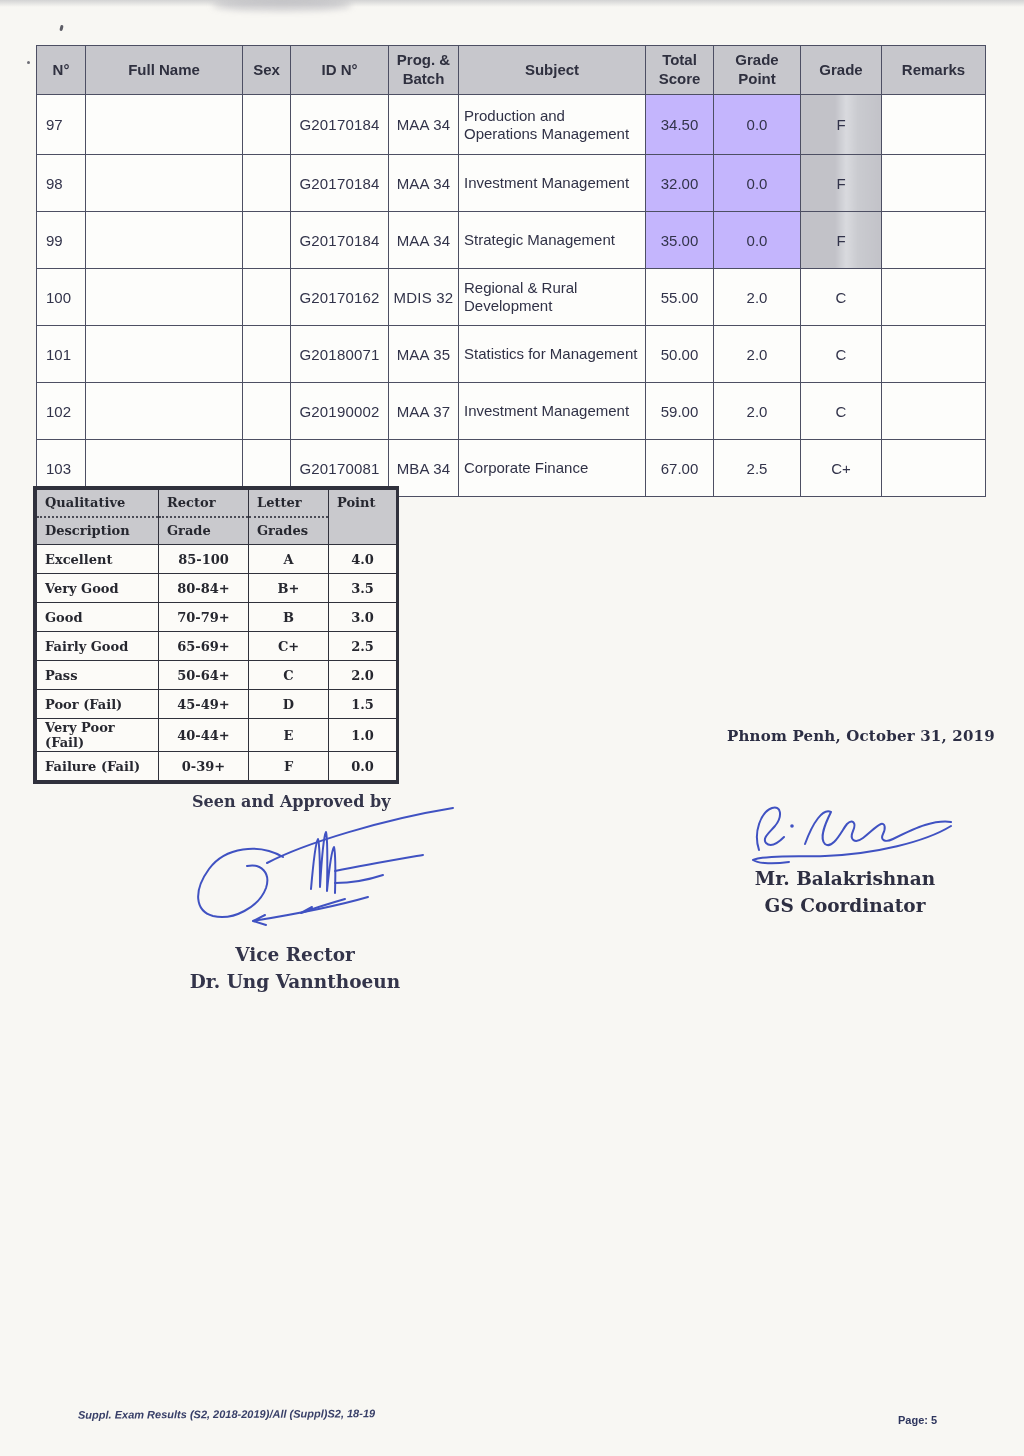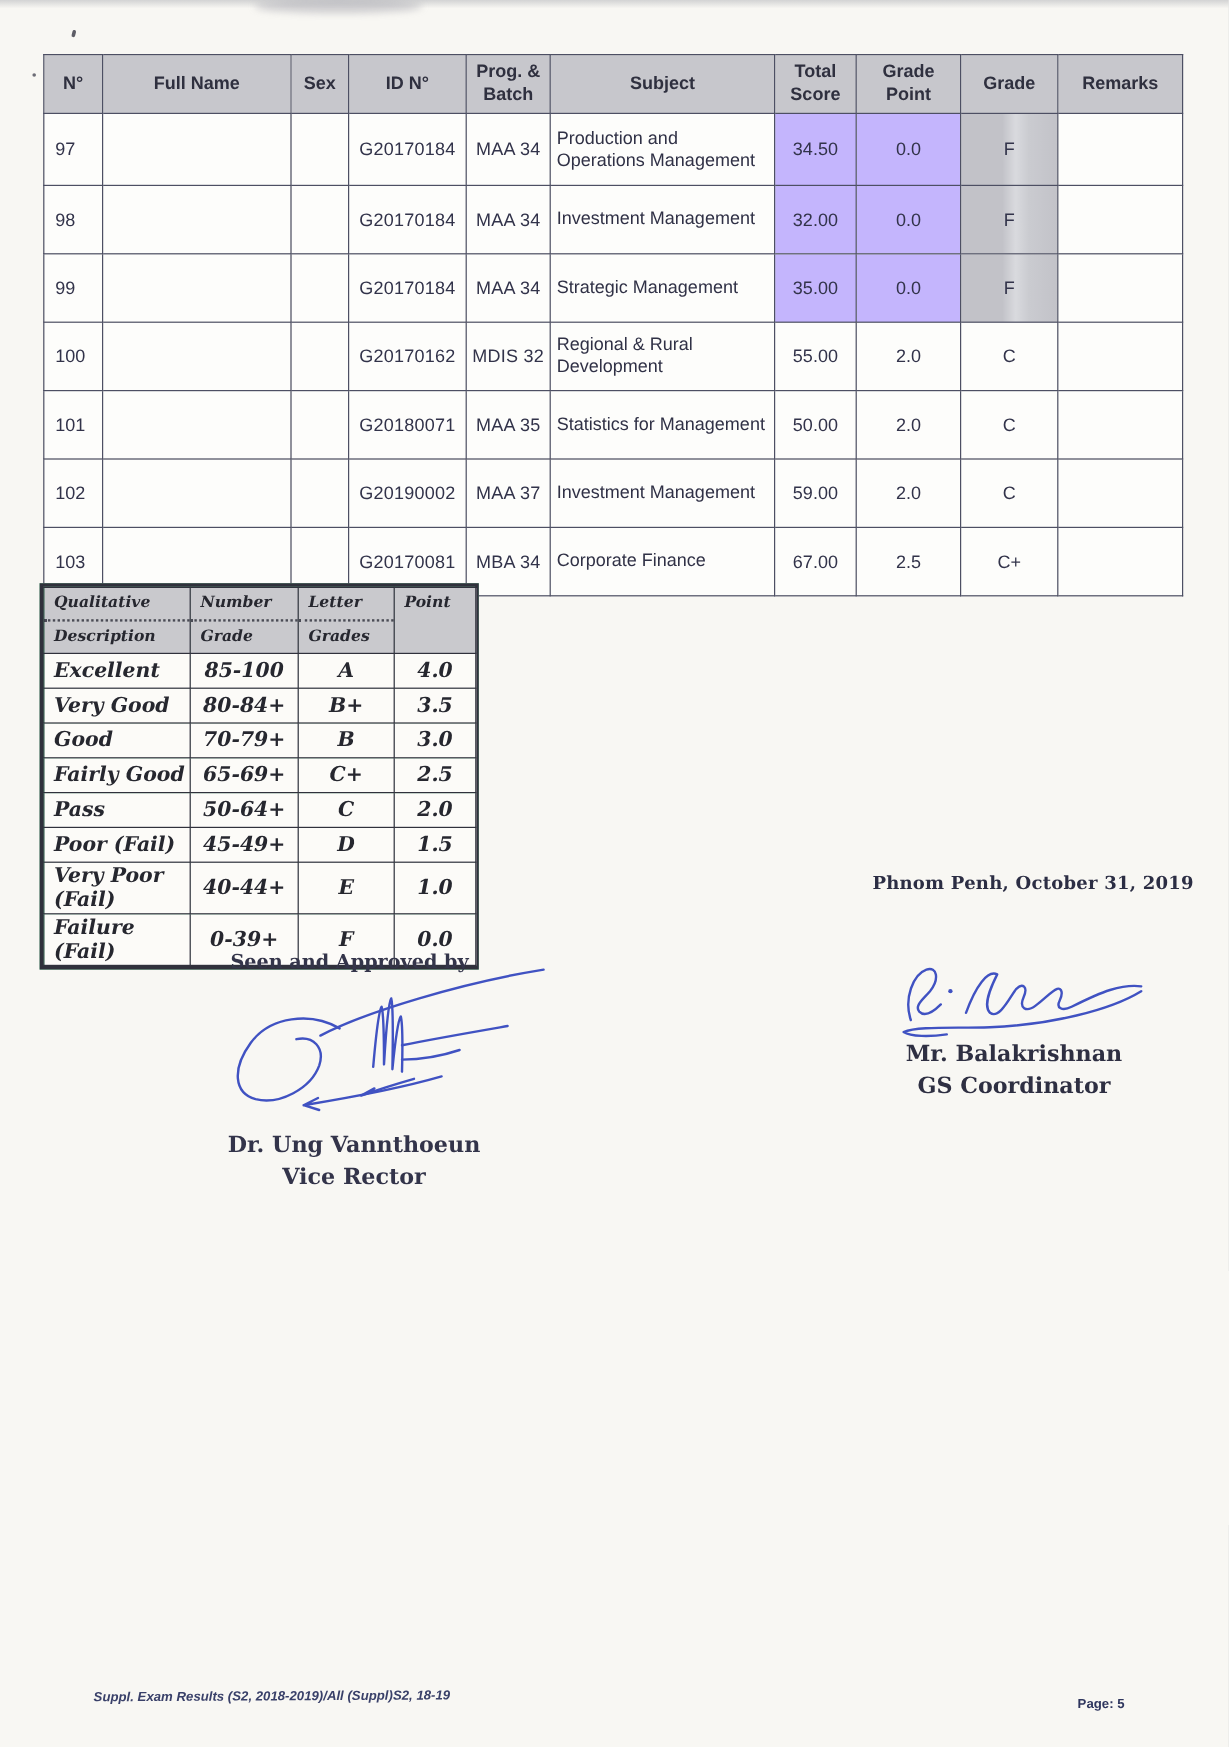--- a/index.html
+++ b/index.html
@@ -34,29 +34,29 @@
   td.c-id, td.c-batch { text-align:center; letter-spacing:.2px;margin-top:28px; }
   td.c-subject { font-size:13.5px; text-align:left; padding:2px 3px 2px 5px;
     line-height:1.18; color:#303146; }
   td.c-score, td.c-point, td.c-grade { text-align:center; }
   tr.fail td.c-score, tr.fail td.c-point { background:#c4b5fd; }
   tr.fail td.c-grade {
     background:linear-gradient(90deg,#c2c2c8 0%,#c2c2c8 42%,#d9dade 56%,#cacbd0 70%,#c2c2c8 100%); }
 
   
   .scale-wrap { position:absolute; left:33px; top:486px; width:360px;
-    border:3px solid #30313c; background:#86efac;
-    font-family:"DejaVu Serif", serif; font-weight:bold; color:#26272f;font-style:italic; }
+    border:3px solid #30313c; background:#14532d;
+    font-family:"DejaVu Serif", serif; font-weight:bold; color:#26272f; }
   table.scale { border-collapse:collapse; table-layout:fixed; width:100%; }
   table.scale th, table.scale td { border:1.8px solid #30313c; }
   table.scale th { background:#c9c9cd; padding:0; vertical-align:top; }
   table.scale th .hl { display:block; text-align:left; padding:5px 4px 4px 8px;
     font-size:13px; height:17px; line-height:15px; }
   table.scale th .hl1.div { border-bottom:2px dotted #4a4b55; }
-  table.scale td { font-size:17px; height:26px; background:#fcfbf8; }
+  table.scale td { font-size:13px; height:26px; background:#fcfbf8; }
   td.s-desc { text-align:left; padding-left:8px; }
   td.s-num, td.s-letter, td.s-point { text-align:center;margin-left:48px; }
 
   
   .serif { font-family:"DejaVu Serif", serif; font-weight:bold; color:#34354a; }
   .date-line { position:absolute; left:727px; top:727px; font-size:15px; color:#2c2e44;
     letter-spacing:.2px; }
   .approved { position:absolute; left:192px; top:792px; font-size:16px; }
   .signer-left { position:absolute; left:155px; top:942px; width:280px;
     text-align:center; font-size:18.5px; line-height:1.45; color:#33344a; }
@@ -206,21 +206,21 @@
           <col style="width:80px">
           <col style="width:68px">
       </colgroup>
       <tbody>
           <tr>
         <th>
           <span class="hl hl1 div">Qualitative</span>
           <span class="hl">Description</span>
         </th>
         <th>
-          <span class="hl hl1 div">Number</span>
+          <span class="hl hl1 div">Rector</span>
           <span class="hl">Grade</span>
         </th>
         <th>
           <span class="hl hl1 div">Letter</span>
           <span class="hl">Grades</span>
         </th>
         <th>
           <span class="hl">Point</span>
           <span class="hl"></span>
         </th>
@@ -285,22 +285,22 @@
     <path d="M128 62 C 104 48, 70 52, 54 74 C 38 96, 40 116, 58 121 C 78 126, 104 112, 111 93 C 116 78, 106 68, 92 71"></path>
     <path d="M112 68 C 150 48, 230 24, 298 13"></path>
     <path d="M156 94 Q 160 48, 163 44 Q 165 50, 165 92 Q 168 42, 171 37 Q 173 44, 172 96 Q 176 56, 179 52 Q 181 60, 180 98"></path>
     <path d="M180 76 C 210 70, 245 64, 268 60"></path>
     <path d="M180 88 C 200 88, 216 84, 228 80"></path>
     <path d="M213 102 C 175 113, 135 120, 98 126 M 98 126 L 110 120 M 98 126 L 111 130"></path>
     <path d="M146 118 C 160 113, 176 108, 190 104 M 146 118 L 157 112"></path>
   </svg>
 
   <div class="serif signer-left">
+    <div>Vice Rector</div>
     <div>Dr. Ung Vannthoeun</div>
-    <div>Vice Rector</div>
   </div>
 
   <svg class="sig" style="left:745px; top:798px;" width="215" height="75" viewBox="0 0 215 75">
     <path d="M14 52 C 8 34, 16 14, 27 10 C 36 7, 38 18, 30 28 C 24 35, 17 40, 21 45 C 26 50, 34 44, 39 39"></path>
     <circle class="dotfill" cx="47" cy="28" r="1.8"></circle>
     <path d="M60 46 C 68 24, 78 10, 86 14 C 80 26, 74 40, 80 46 C 88 52, 97 32, 102 26 C 107 21, 112 24, 108 33 C 104 42, 110 46, 118 40 C 126 34, 131 28, 136 26 C 140 25, 141 30, 138 36 C 135 42, 140 45, 148 41 C 158 36, 170 30, 180 27 C 190 24, 200 23, 206 24"></path>
     <path d="M206 28 C 180 44, 130 56, 80 58 C 50 59, 20 57, 8 62 C 14 66, 30 66, 44 64"></path>
   </svg>
 
   <div class="serif signer-right">

